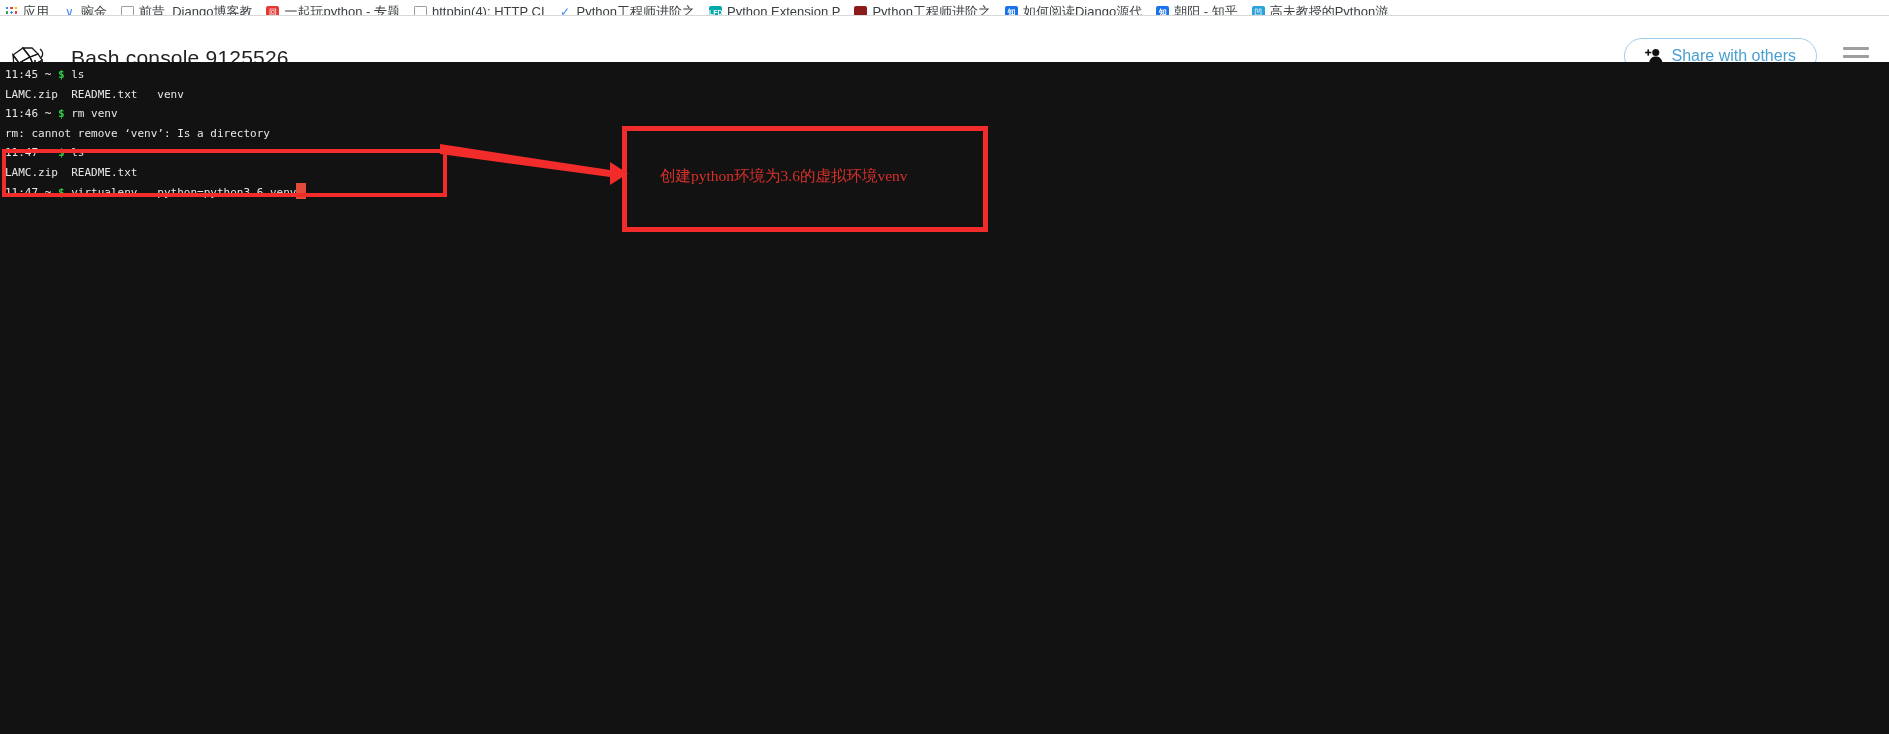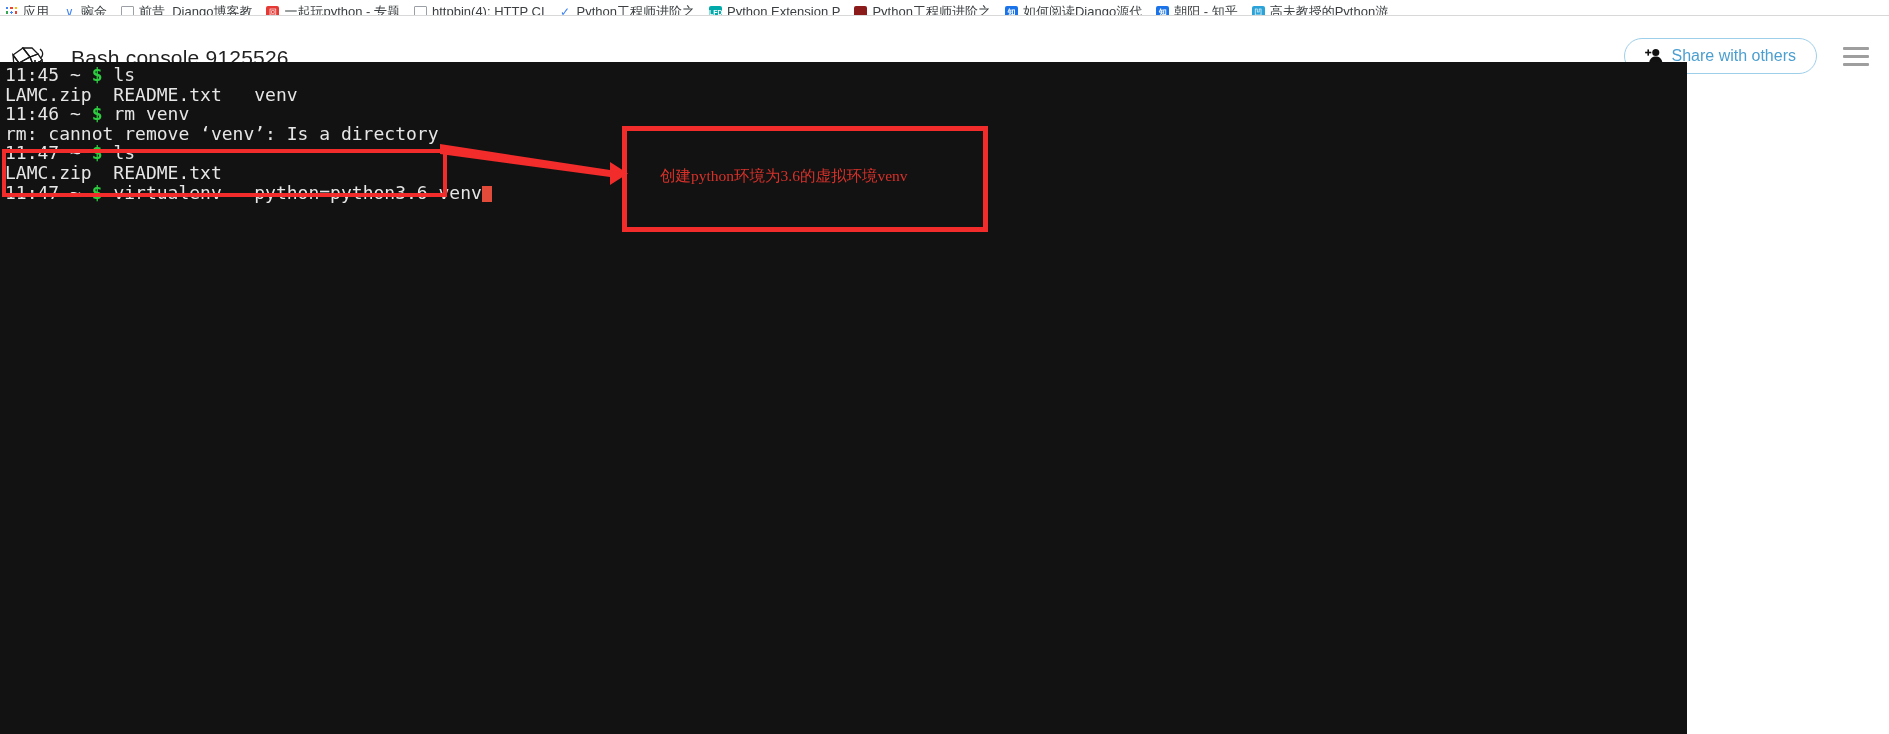--- a/index.html
+++ b/index.html
@@ -137,25 +137,25 @@
     width: 26px;
     height: 3px;
     background: #9e9e9e;
     border-radius: 1px;
   }
 
   
   #terminal {
     position: absolute;
     top: 62px; left: 0;
-    width: 1687px;
+    width: 1889px;
     height: 672px;
     background: #121212;
     font-family: "DejaVu Sans Mono", "Liberation Mono", monospace;
-    font-size: 18px;
+    font-size: 11px;
     line-height: 19.6px;
     color: #e6e6e6;
     padding: 3px 0 16px 5px;
     box-sizing: border-box;
     white-space: pre;
     overflow: hidden;
   }
   .t-line { height: 19.6px; }
   .t-prompt-time { color: #e6e6e6; }
   .t-dollar { color: #2ecc40; font-weight: bold; }

